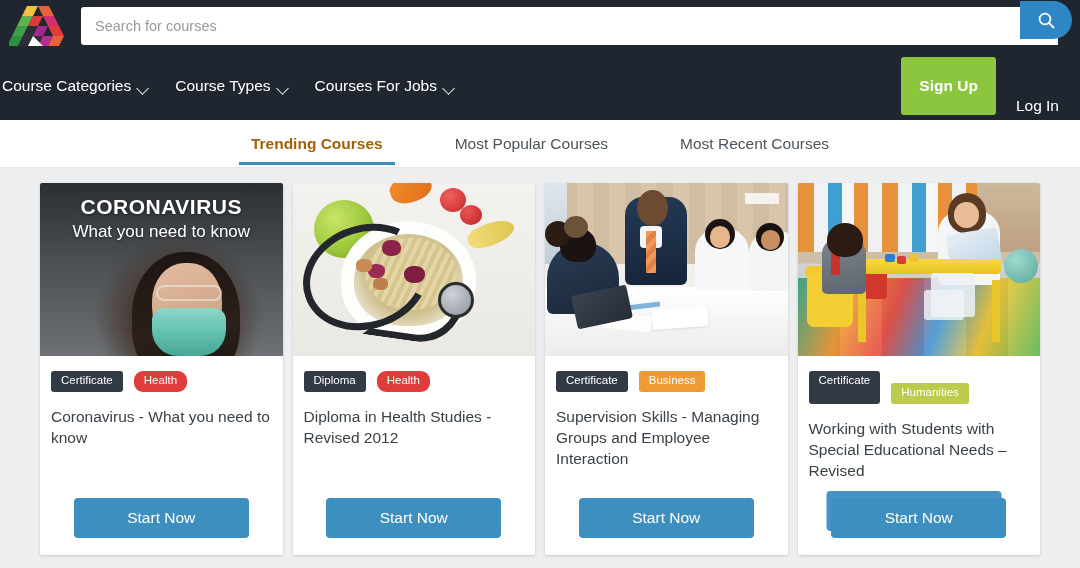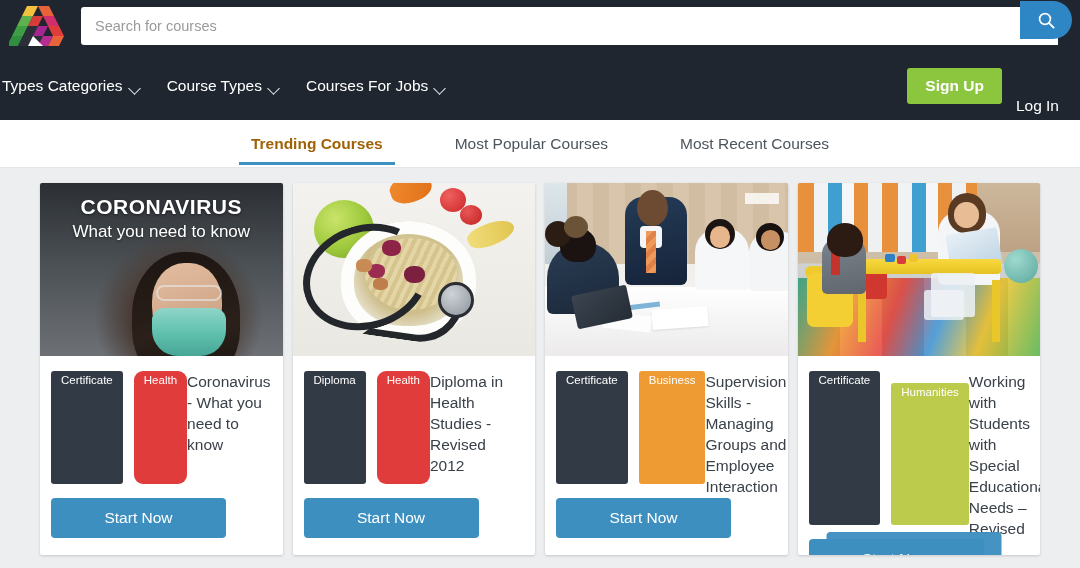--- a/index.html
+++ b/index.html
@@ -97,22 +97,21 @@
     left: 0; top: 0;
     width: 8px; height: 8px;
     border-right: 1.6px solid #e9ecef;
     border-bottom: 1.6px solid #e9ecef;
     transform: rotate(45deg);
   }
 
   .nav-right {
     margin-left: auto;
     display: flex;
-    align-items: center;
-    gap: 14px;
+    gap: 20px;
     padding-right: 9px;
   }
   .signup-btn {
     background: #8cc63e;
     color: #ffffff;
     font-size: 15.5px;
     font-weight: bold;
     border: none;
     border-radius: 3px;
     padding: 9px 18px;
@@ -181,21 +180,21 @@
     height: 173px;
     position: relative;
     overflow: hidden;
     flex: 0 0 173px;
     padding-left: 24px;
   }
   .card-body {
     padding: 15px 11px 0 11px;
     flex: 1 1 auto;
     display: flex;
-    flex-direction: row;
+    flex-direction: column;
   }
   .badges { display: flex; gap: 11px; margin-bottom: 14px; }
   .badge {
     font-size: 11.5px;
     color: #ffffff;
     border-radius: 3px;
     padding: 4px 10px 5px;
     line-height: 1;
     white-space: nowrap;
   }
@@ -206,20 +205,21 @@
 
   .card-title {
     font-size: 15.5px;
     color: #3a4149;
     line-height: 21px;
     margin-bottom: auto;
   }
   .card-footer {
     padding: 0 11px 17px 11px;
     display: flex;
+    justify-content: center;
     position: relative;
   }
   .start-btn {
     background: #3d8fc0;
     color: #ffffff;
     border: none;
     border-radius: 4px;
     font-size: 15.5px;
     padding: 11px 0;
     width: 175px;
@@ -446,21 +446,21 @@
           </svg>
         </span>
       </button>
     </div>
   </div>
 
   <div class="header-nav">
     <div class="nav-left">
 
       <div class="nav-item">
-        <span>Types Categories</span>
+        <span>Course Categories</span>
         <span class="chev"></span>
       </div>
 
       <div class="nav-item">
         <span>Course Types</span>
         <span class="chev"></span>
       </div>
 
       <div class="nav-item">
         <span>Courses For Jobs</span>

